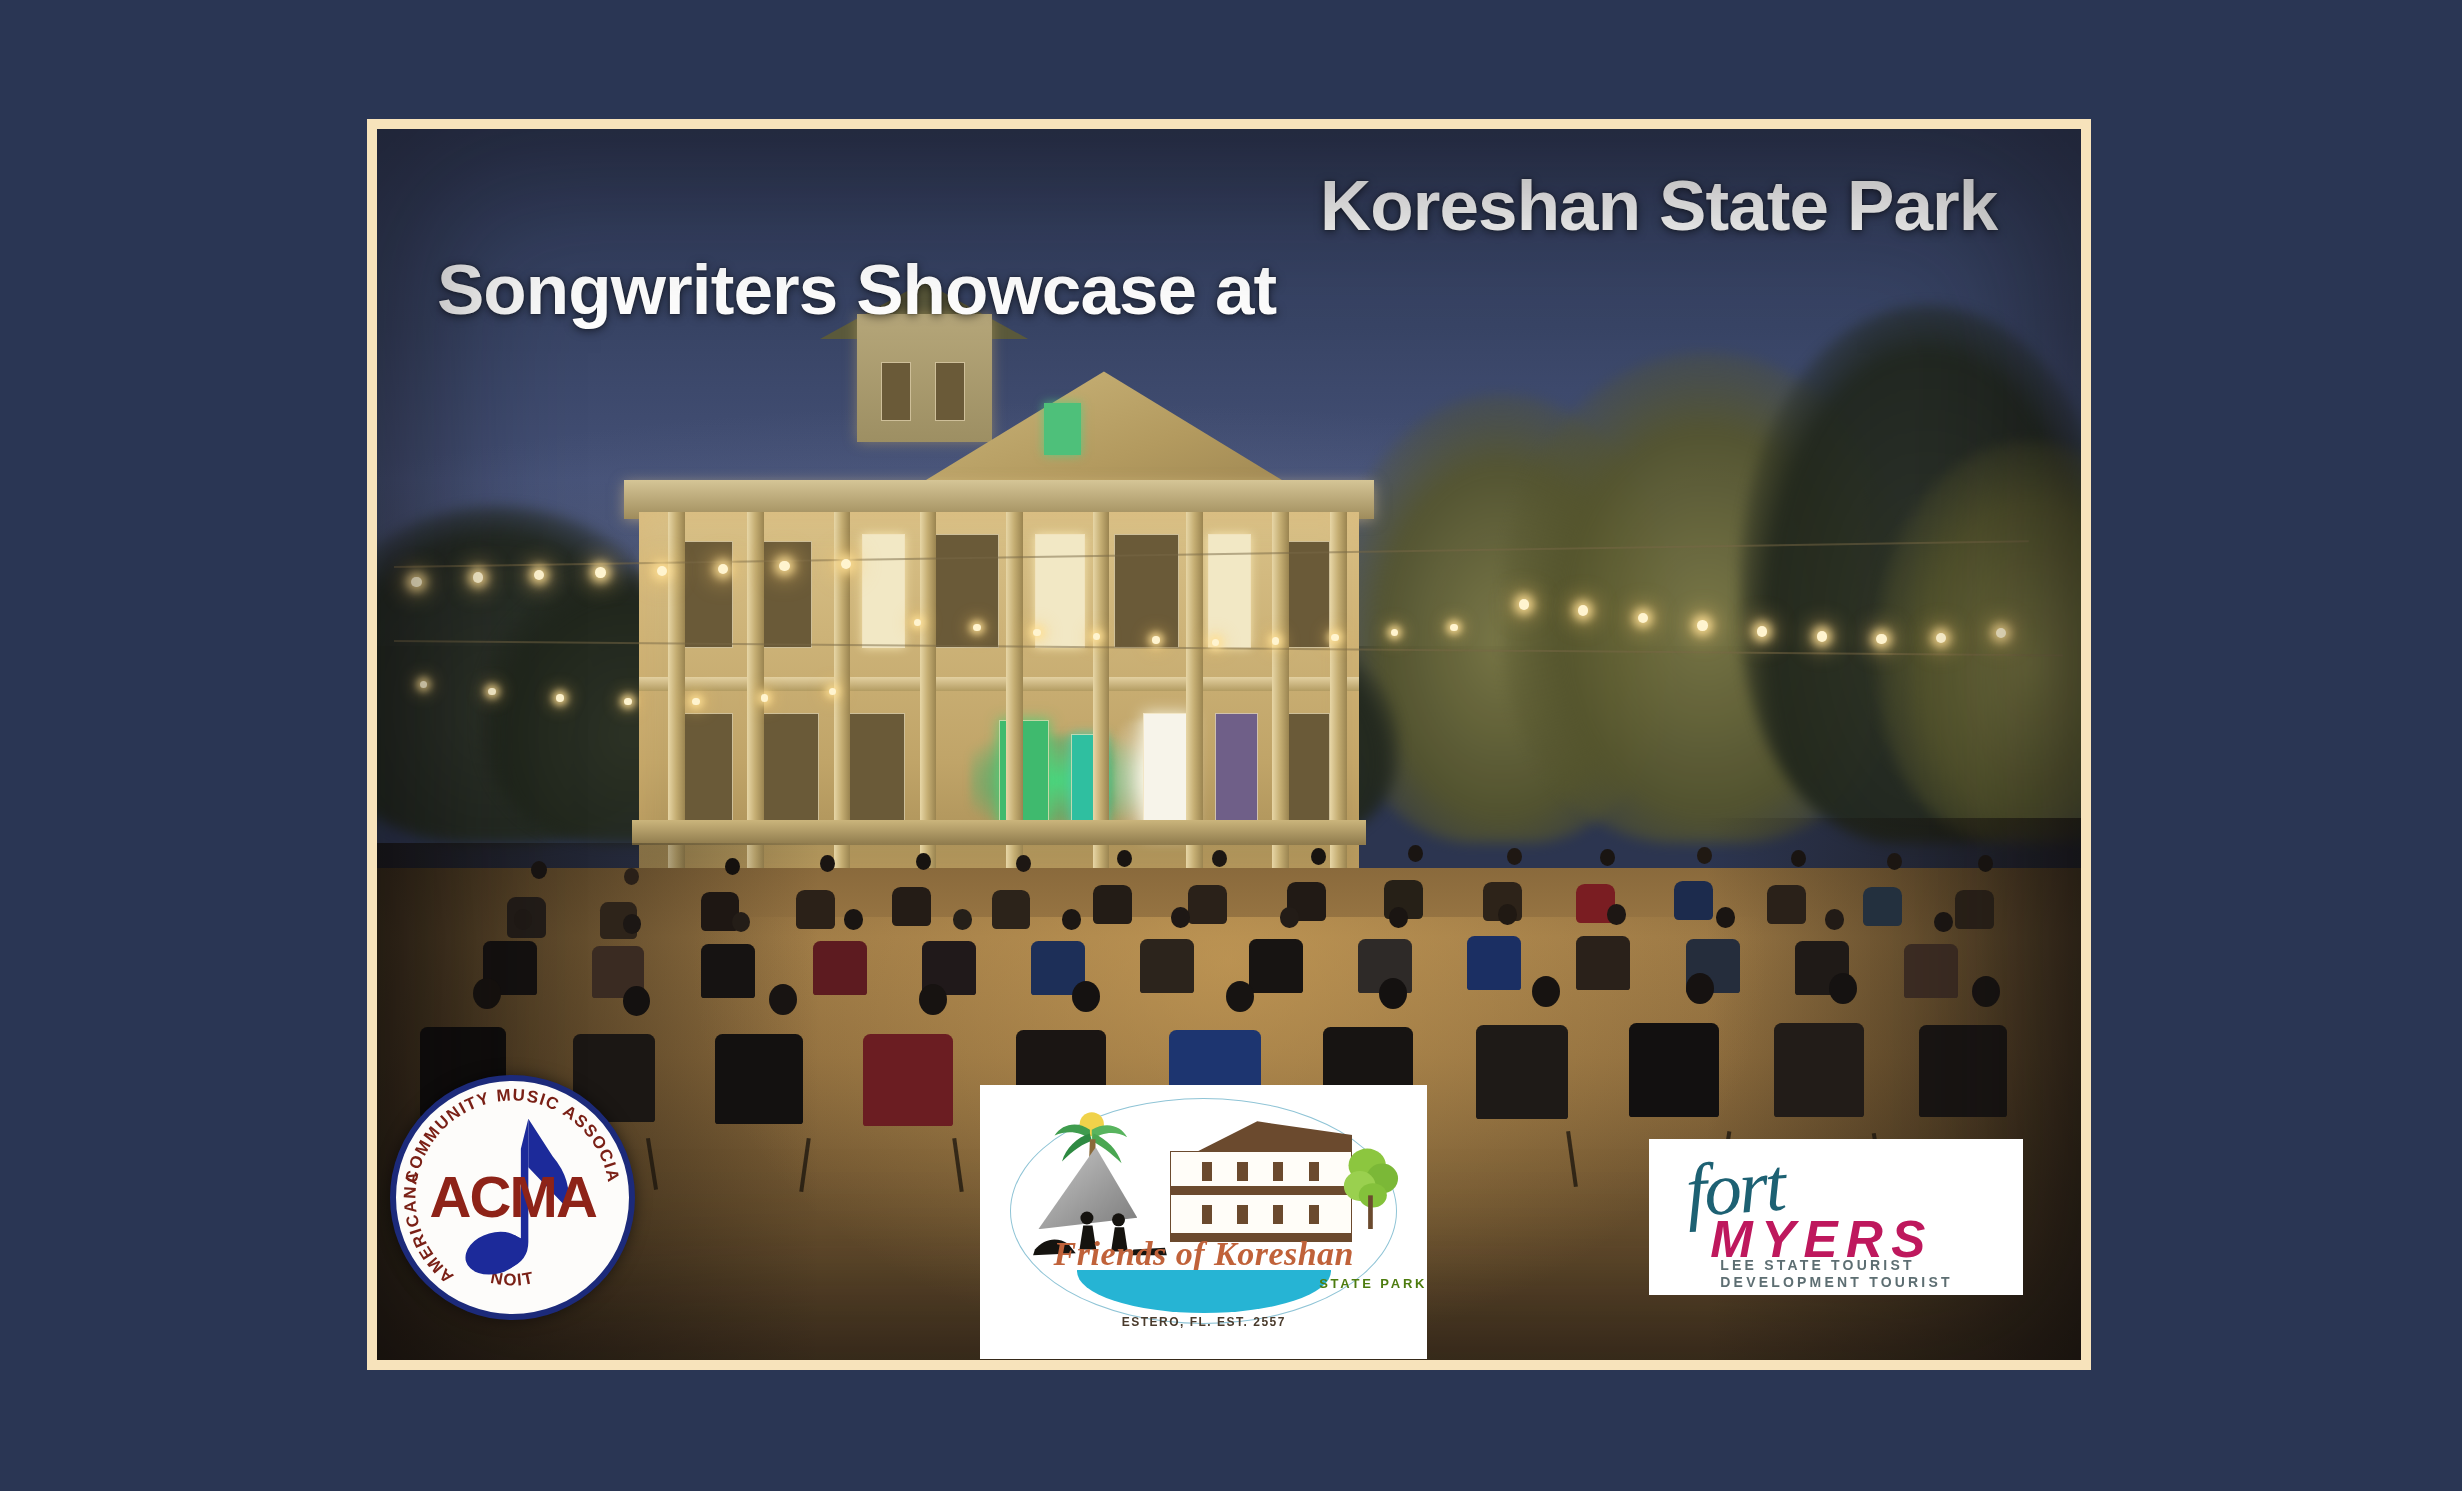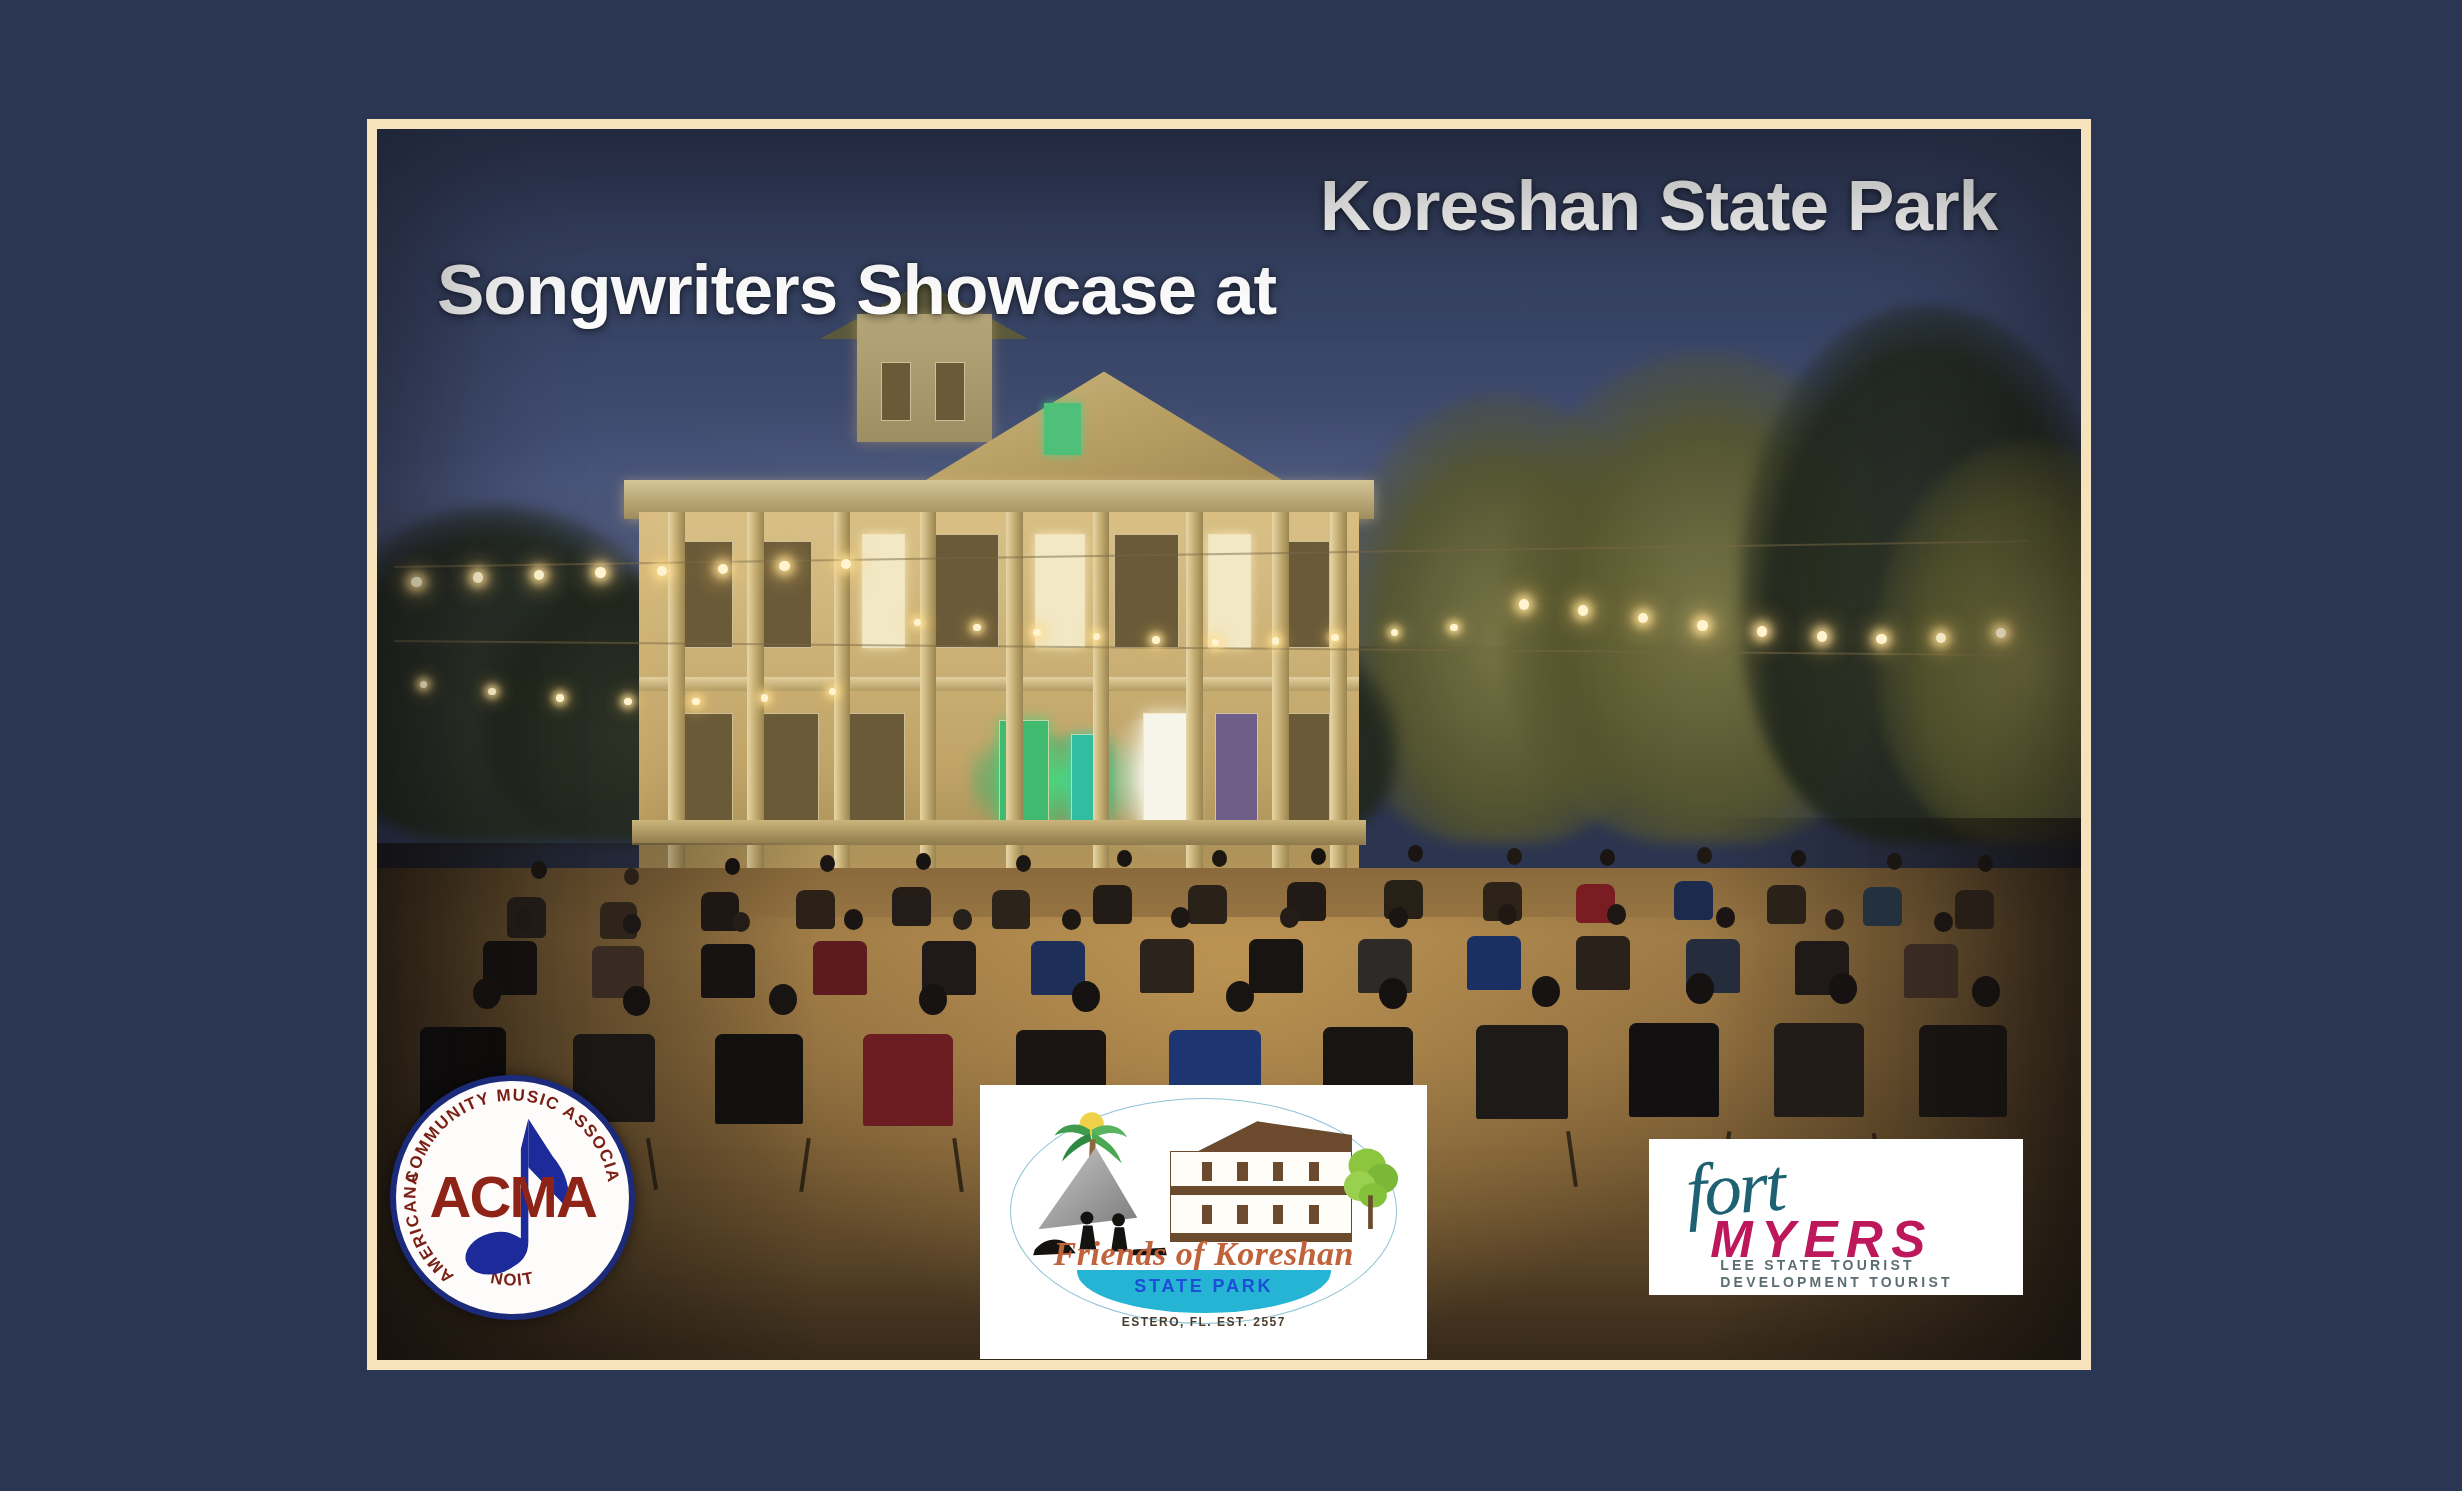--- a/index.html
+++ b/index.html
@@ -271,21 +271,21 @@
     font-family:"Liberation Serif", serif;
     letter-spacing:0.5px;
   }
   #fk-swoosh{
     position:absolute;left:97px;top:185px;width:254px;height:43px;
     background:#26b4d4;
     border-radius:0 0 131px 131px / 0 0 43px 43px;
   }
   #fk-sub{
     position:absolute;left:0;right:0;top:191px;
-    text-align:center;color:#1d4ed8;font-size:18px;font-weight:bold;letter-spacing:2.8px;
+    text-align:right;color:#4d7c0f;font-size:13px;font-weight:bold;letter-spacing:2.8px;
   }
   #fk-estero{
     position:absolute;left:0;right:0;top:230px;
     text-align:center;color:#4a3b2c;font-size:12px;font-weight:bold;letter-spacing:1.5px;
   }
 
   
   #fortmyers-logo{
     position:absolute;
     left:1272px; top:1010px;

